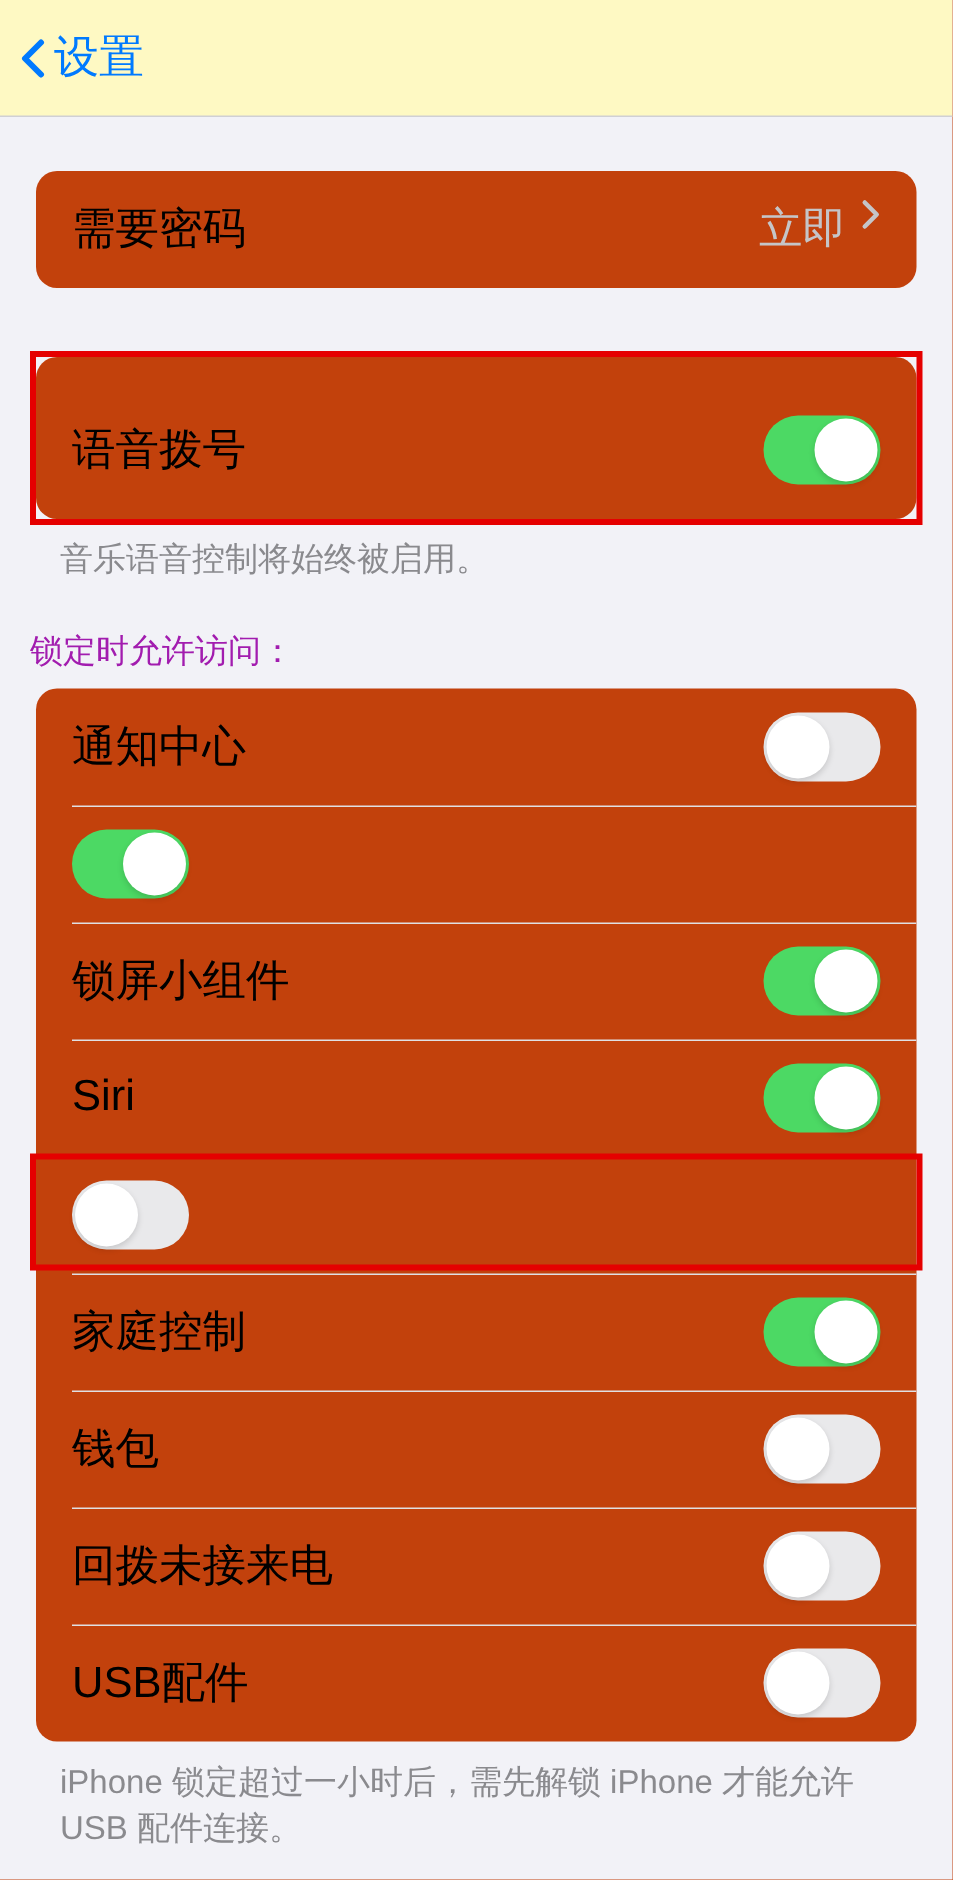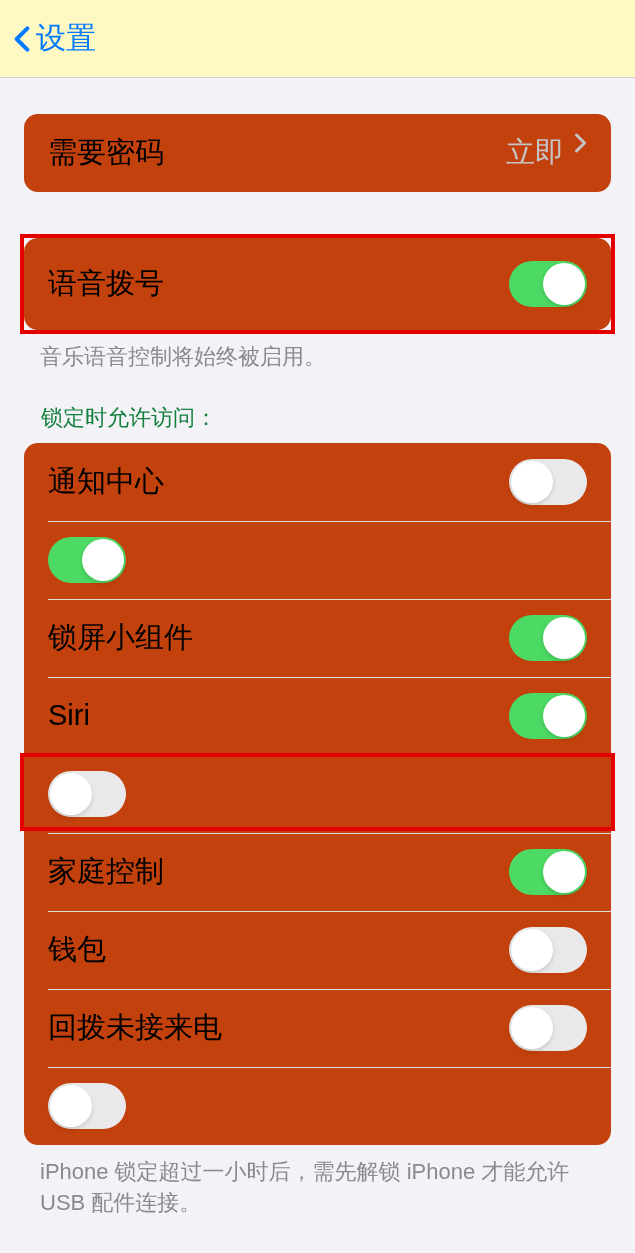--- a/index.html
+++ b/index.html
@@ -126,22 +126,22 @@
       left: 2px;
     }
     .footer-text {
       font-size: 22px;
       color: #8a8a8e;
       padding: 12px 31px 0 40px;
       line-height: 1.4;
     }
     .header-text {
       font-size: 22px;
-      color: #15803d;
-      padding: 30px 40px 10px 41px;
+      color: #a21caf;
+      padding: 30px 40px 10px 20px;
     }
     .page-wrap {
       position: relative;
     }
   </style>
 </head>
 <body>
 
 <div class="page-wrap">
 
@@ -171,21 +171,21 @@
             </svg>
           </span>
         </span>
       </div>
     </div>
 
     <div style="height:46px;"></div>
 
     <div id="voice-dial-wrap" style="position:relative;">
       <div class="cell-group">
-        <div class="cell" style="min-height:92px;">
+        <div class="cell" style="min-height:92px;margin-top:16px;">
           <span class="cell-label">语音拨号</span>
           <div class="toggle on">
             <div class="toggle-knob"></div>
           </div>
         </div>
       </div>
       <div id="hl-voice" style="position:absolute; top:-4px; bottom:-4px; left:20px; right:20px; border:4px solid #e50000; pointer-events:none;"></div>
     </div>
 
     <div class="footer-text">音乐语音控制将始终被启用。</div>
@@ -234,20 +234,21 @@
               <div class="toggle-knob"></div>
             </div>
           </div>
           <div class="cell">
             <span class="cell-label">回拨未接来电</span>
             <div class="toggle off">
               <div class="toggle-knob"></div>
             </div>
           </div>
           <div class="cell">
+            <span class="cell-label">USB配件</span>
             <div class="toggle off">
               <div class="toggle-knob"></div>
             </div>
           </div>
         </div>
       <div id="hl-siri" style="position: absolute; left: 20px; right: 20px; border: 4px solid rgb(229, 0, 0); pointer-events: none; top: 310px; height: 78px;"></div>
     </div>
 
     <div class="footer-text">iPhone 锁定超过一小时后，需先解锁 iPhone 才能允许USB 配件连接。</div>
 

